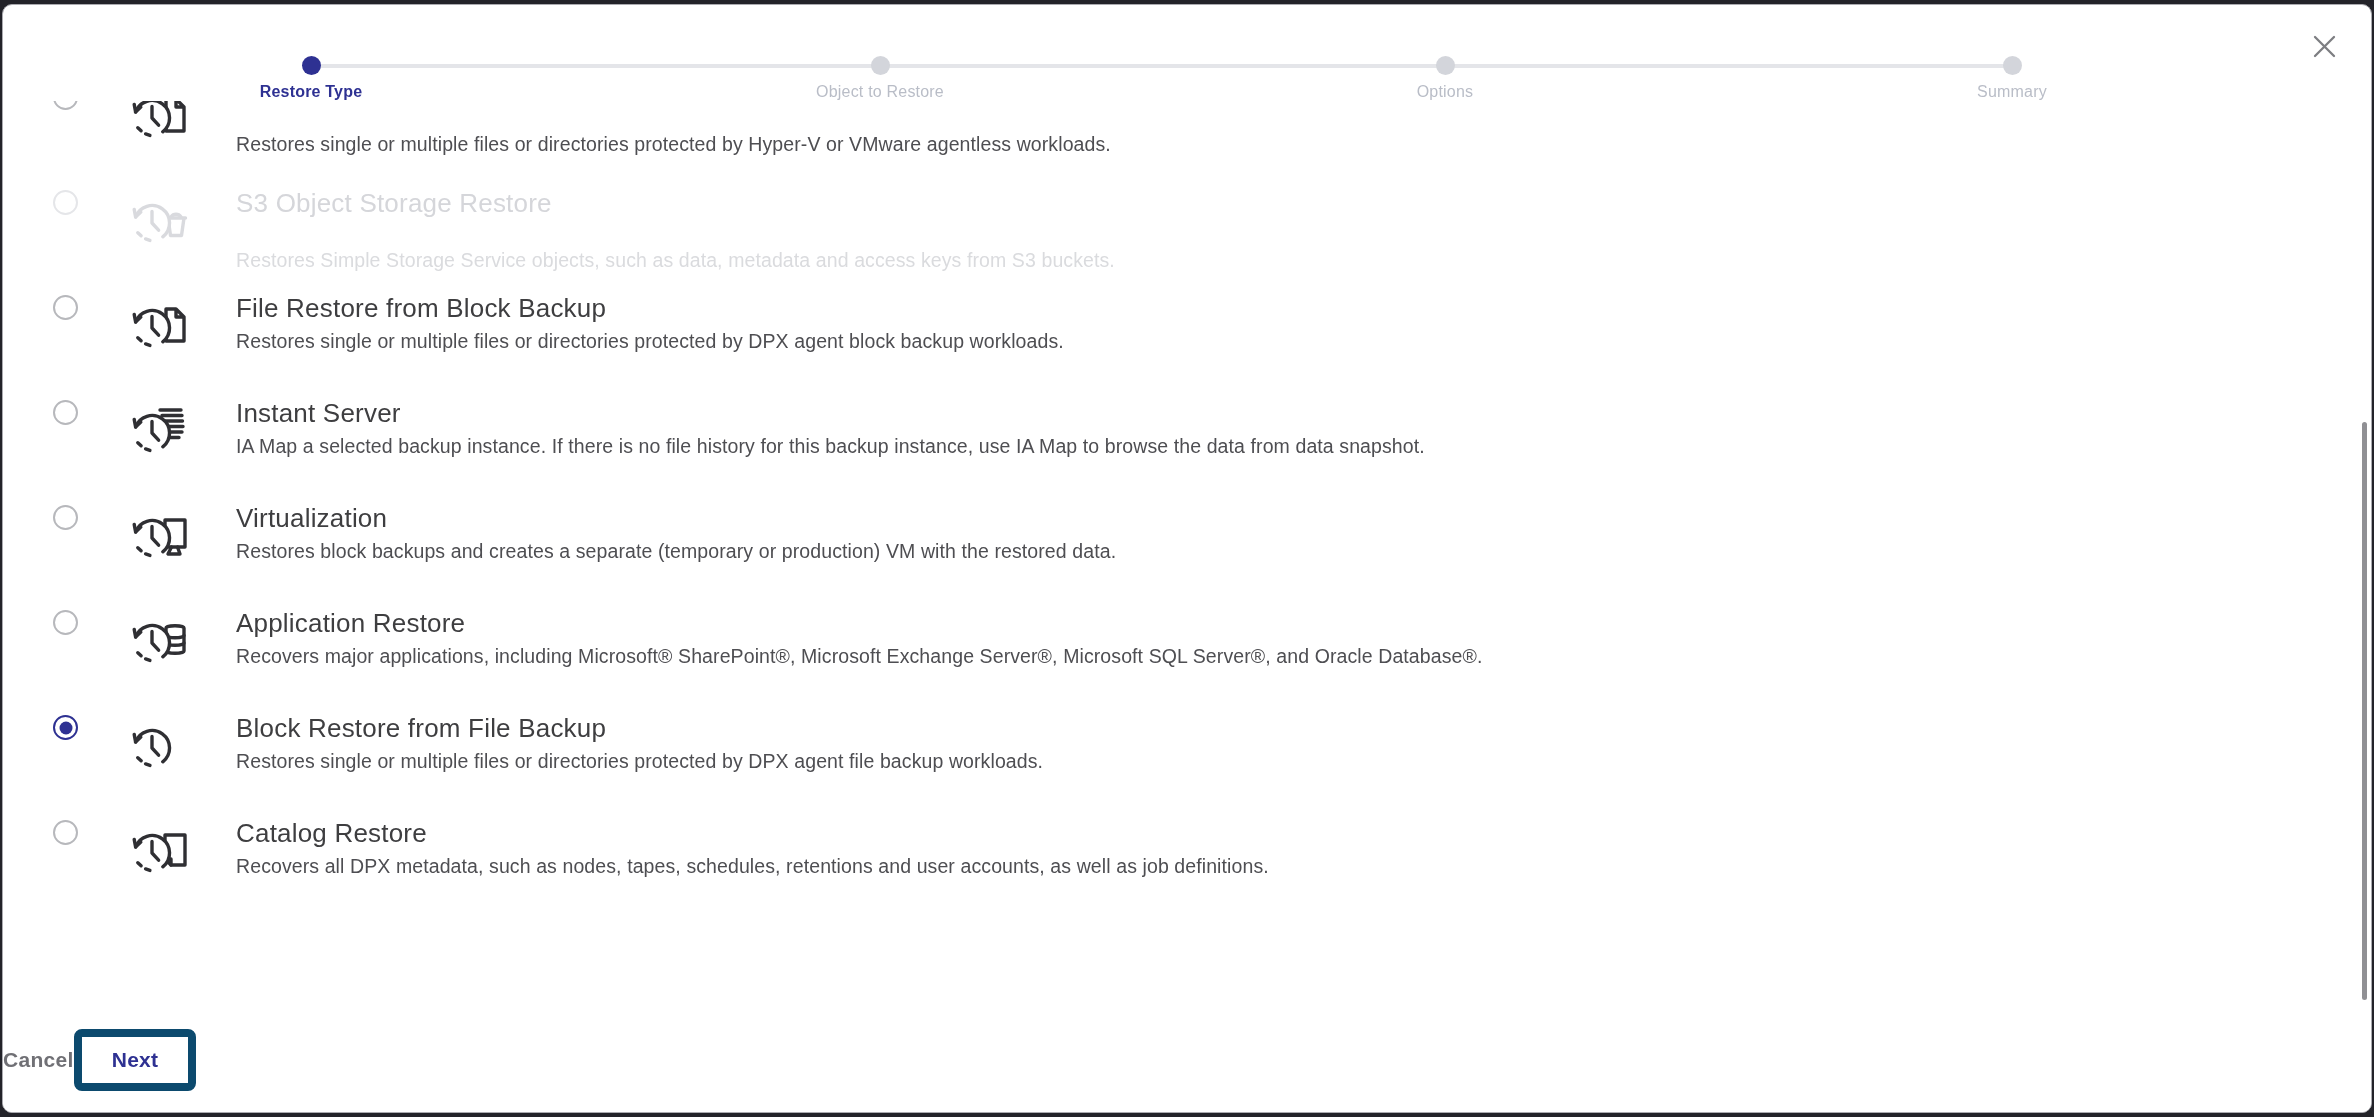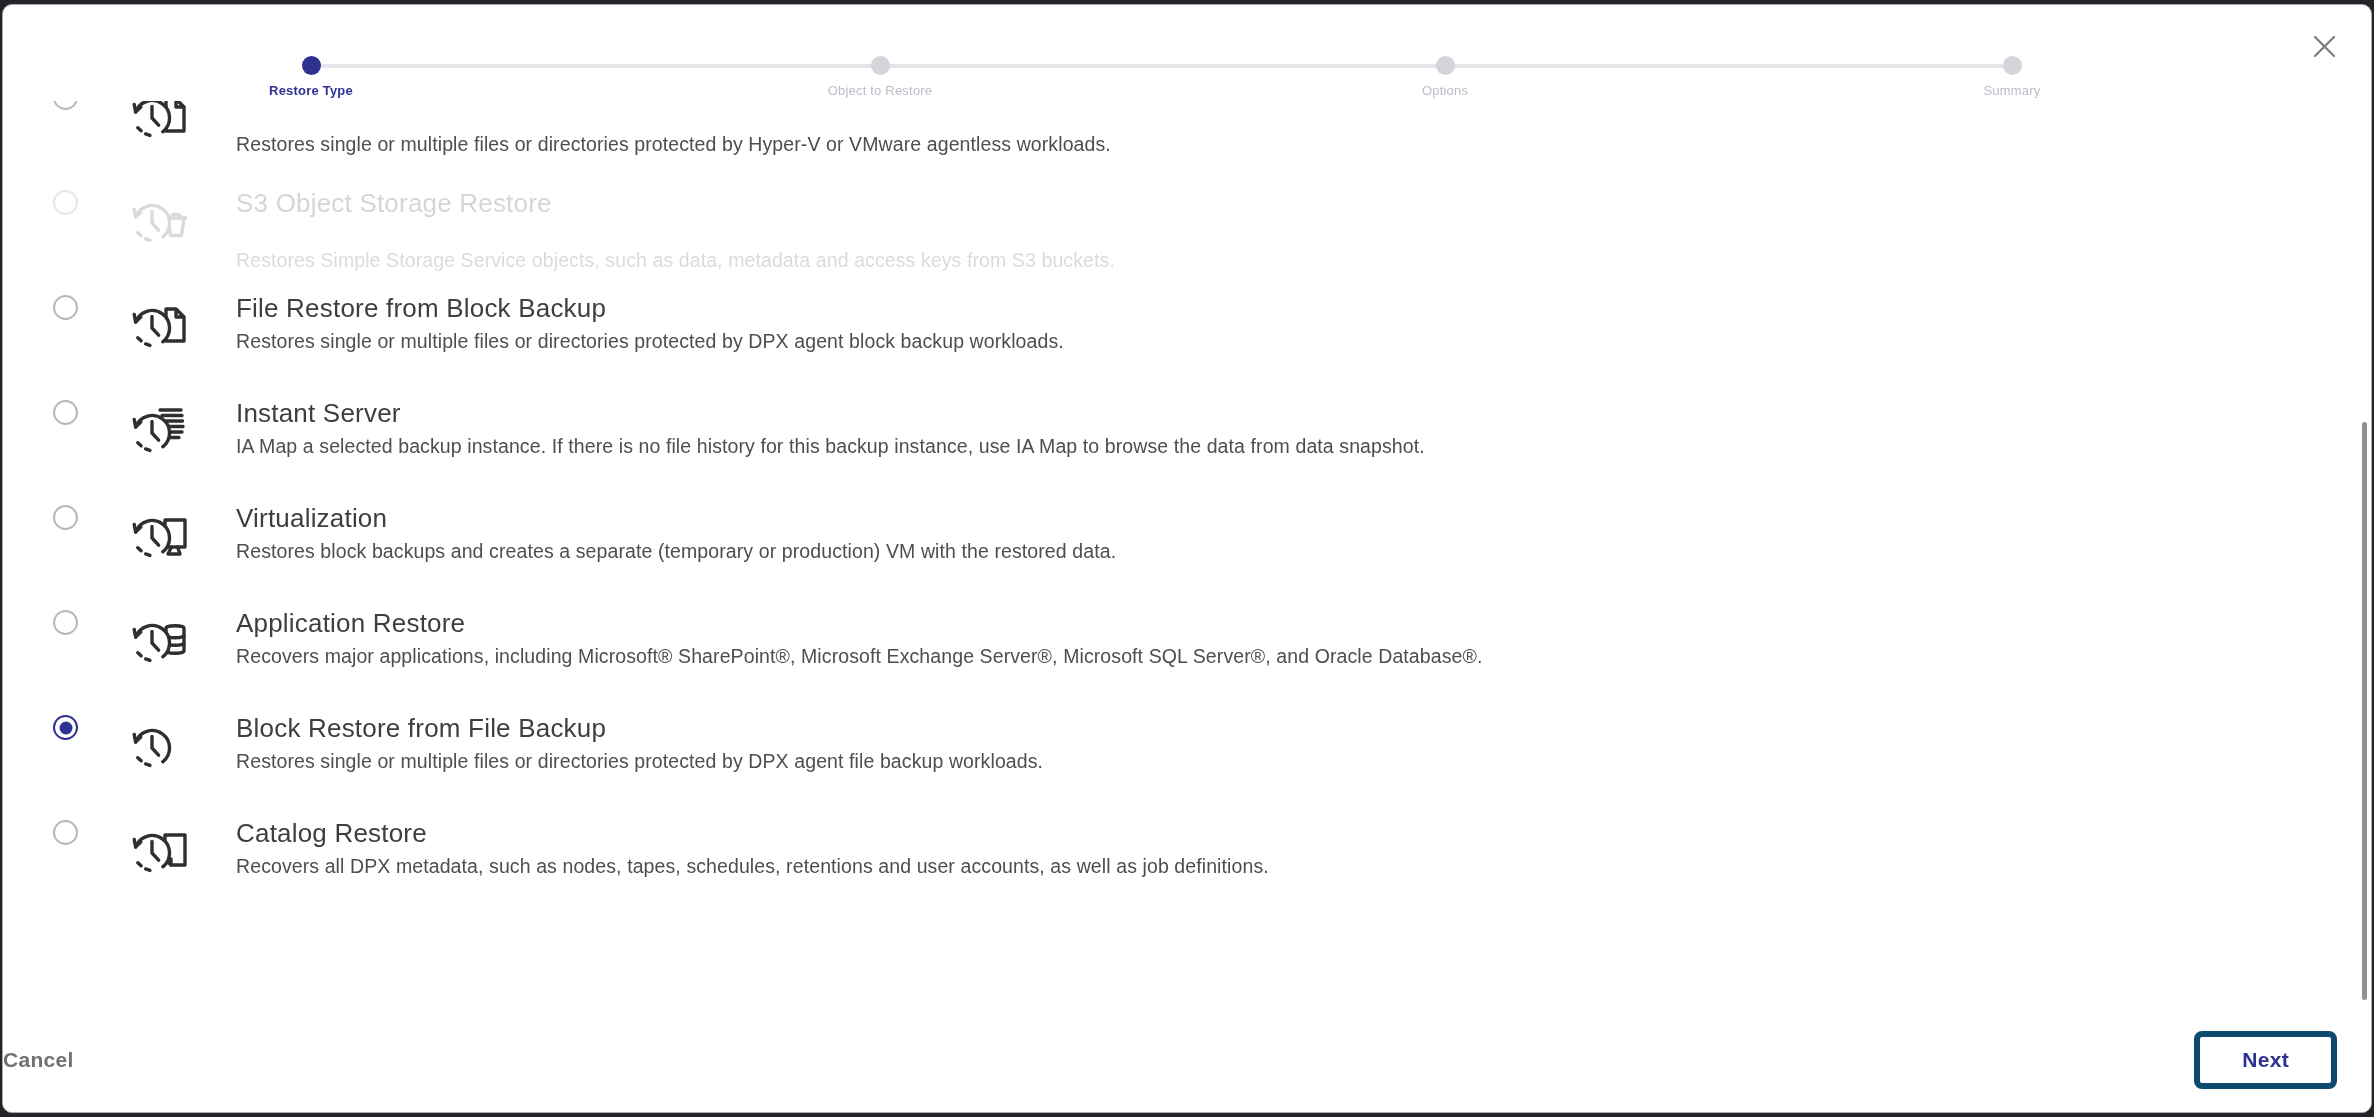--- a/index.html
+++ b/index.html
@@ -21,21 +21,21 @@
   .stepper-track {
     position:absolute; left:308px; top:59px; width:1701px; height:4px;
     background:#e4e5e9; border-radius:2px;
   }
   .step { position:absolute; top:51px; width:300px; text-align:center; }
   .step .dot {
     width:19px; height:19px; border-radius:50%; margin:0 auto;
     background:#d3d5db;
   }
   .step .step-label {
-    margin-top:8px; font-size:13px; color:#b9bdc7; letter-spacing:.2px;
+    margin-top:8px; font-size:16px; color:#b9bdc7; letter-spacing:.2px;
   }
   .step.active .dot { background:#2e3192; }
   .step.active .step-label { color:#2e3192; font-weight:700; }
   .step-1 { left:158px; }
   .step-2 { left:727px; }
   .step-3 { left:1292px; }
   .step-4 { left:1859px; }
   .close-btn {
     position:absolute; top:24px; right:30px; width:34px; height:34px;
     background:none; border:none; cursor:pointer; color:#7d7e82;
@@ -75,31 +75,31 @@
   }
   .row.disabled .item-title { color:#d5d6da; }
   .row.disabled .item-desc { color:#dadbde;margin-top:33px; }
   .section-header {
     height:26px; margin:0 0 32px 29px;
     font-size:21px; font-weight:700; color:#2b2b2e; letter-spacing:.2px;
   }
   
   .footer {
     position:absolute; left:0; right:0; bottom:0; height:104px;
-    display:flex; align-items:center; justify-content:space-between;
-    gap:42px; padding-right:34px; background:#fff;
+    display:flex; align-items:center; justify-content:flex-start;
+    padding-right:34px; background:#fff;
   }
   .cancel-btn {
     background:none; border:none; cursor:pointer;
     font-family:inherit; font-size:21px; font-weight:700; color:#707075;
     letter-spacing:.3px;
   }
   .next-btn {
-    background:#fff; border:6px solid #0c4a6e; border-radius:8px;
-    cursor:pointer; padding:11px 42px;
+    background:#fff; border:8px solid #0c4a6e; border-radius:8px;
+    cursor:pointer; padding:11px 30px;
     font-family:inherit; font-size:21px; font-weight:700; color:#2e3192;
     letter-spacing:.3px;
   }
   .scrollbar-thumb {
     position:absolute; right:4px; top:417px; width:5px; height:578px;
     background:#909094; border-radius:3px;
   }
   svg { display:block; }
 </style>
 </head>

